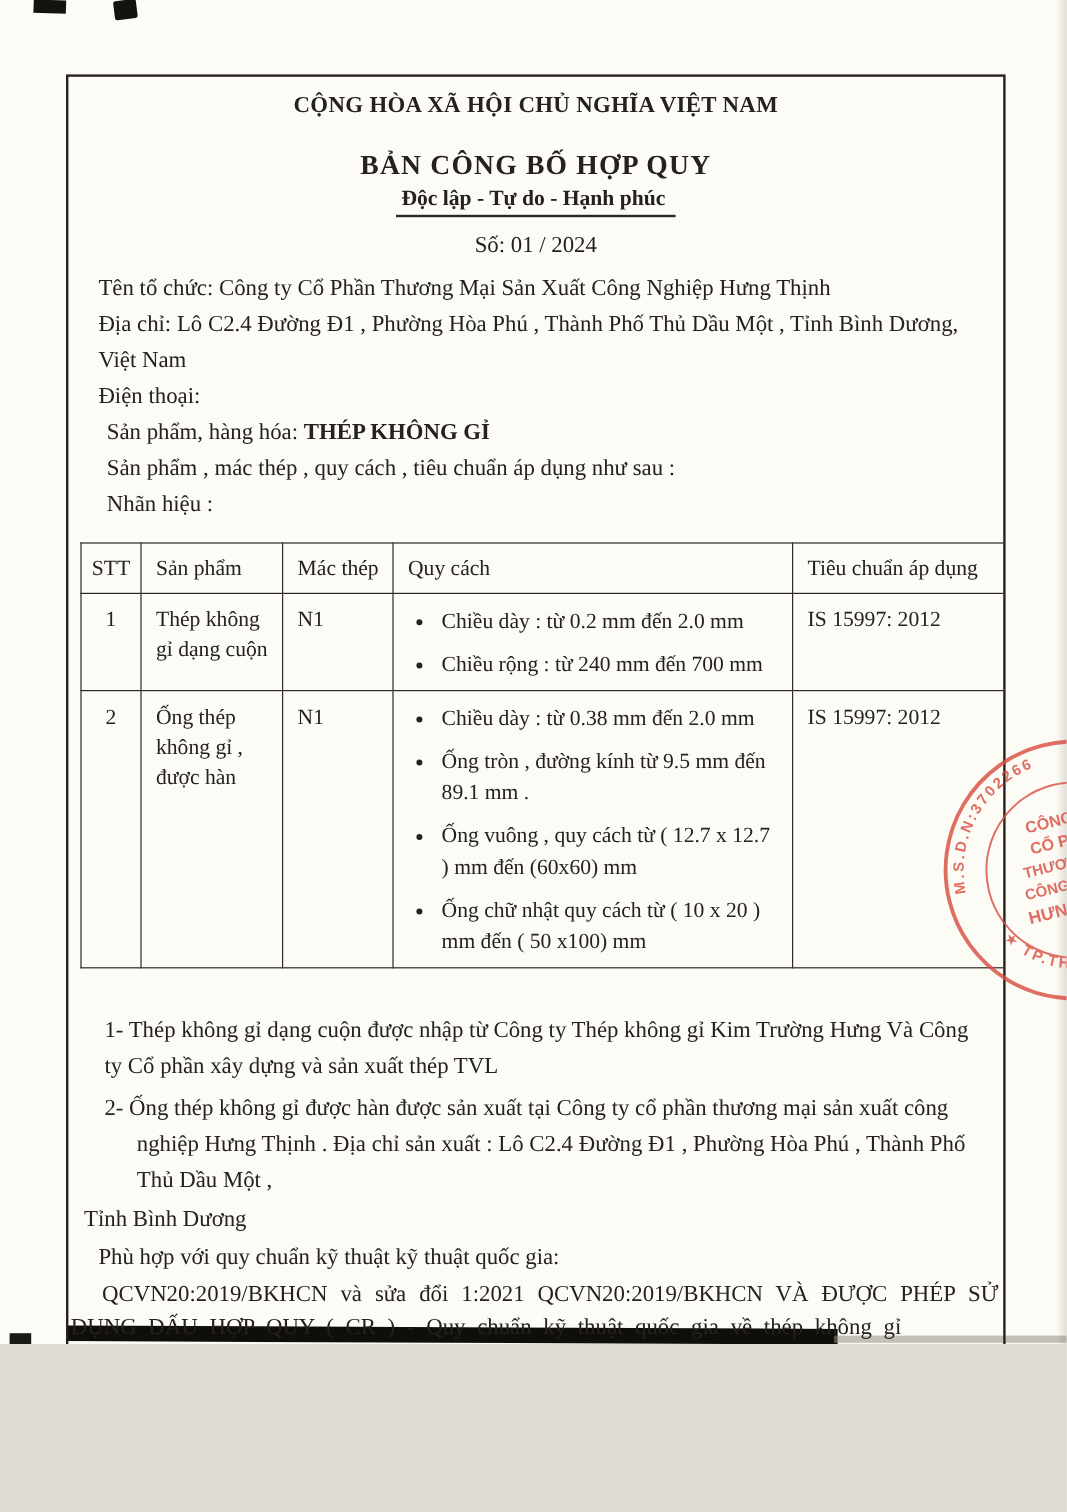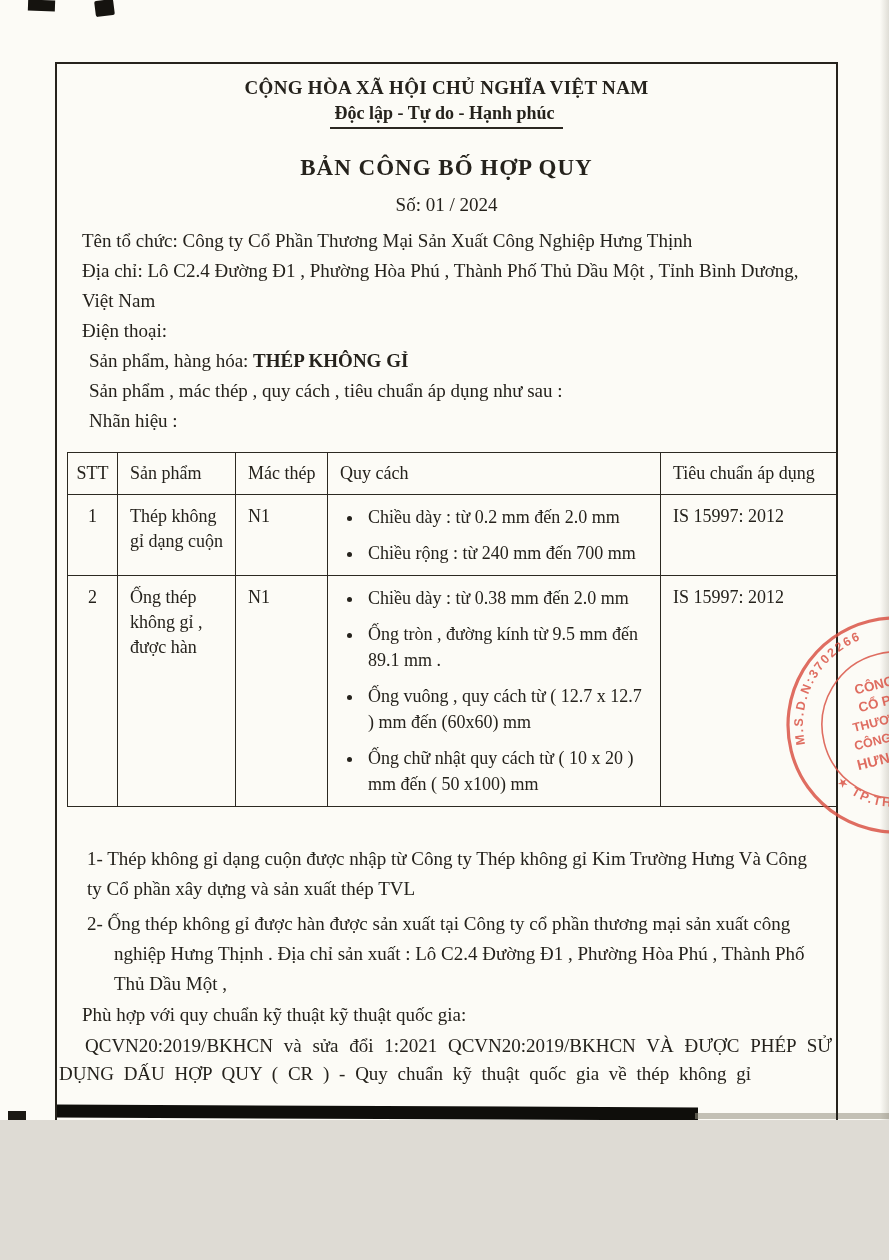--- a/index.html
+++ b/index.html
@@ -67,25 +67,25 @@
   <div class="mark-a"></div>
   <div class="mark-b"></div>
   <div class="bottom-bar"></div>
   <div class="bottom-bar2"></div>
   <div class="corner-mark"></div>
   <div class="right-shade"></div>
 
   <div class="frame">
 
     <div class="center nat-header">CỘNG HÒA XÃ HỘI CHỦ NGHĨA VIỆT NAM</div>
+    <div class="center doc-title">BẢN CÔNG BỐ HỢP QUY</div>
+
     <div class="center motto-wrap">
       <span>Độc lập - Tự do - Hạnh phúc</span>
     </div>
-
-    <div class="center doc-title">BẢN CÔNG BỐ HỢP QUY</div>
     <div class="center doc-number">Số: 01 / 2024</div>
 
     <div class="info">
       <p>Tên tổ chức: Công ty Cổ Phần Thương Mại Sản Xuất Công Nghiệp Hưng Thịnh</p>
       <p>Địa chỉ: Lô C2.4 Đường Đ1 , Phường Hòa Phú , Thành Phố Thủ Dầu Một , Tỉnh Bình Dương, Việt Nam</p>
       <p>Điện thoại:</p>
       <p class="indent2"><span>Sản phẩm, hàng hóa: </span><span class="product-name">THÉP KHÔNG GỈ</span></p>
       <p class="indent2">Sản phẩm , mác thép , quy cách , tiêu chuẩn áp dụng như sau :</p>
       <p class="indent2">Nhãn hiệu :</p>
     </div>
@@ -128,20 +128,21 @@
           <td class="c-std">IS 15997: 2012</td>
         </tr>
       </tbody>
     </table>
 
     <div class="notes">
       <p class="note-1">1- Thép không gỉ dạng cuộn được nhập từ Công ty Thép không gỉ Kim Trường Hưng Và Công ty Cổ phần xây dựng và sản xuất thép TVL</p>
       <p class="note-2">2- Ống thép không gỉ được hàn được sản xuất tại Công ty cổ phần thương mại sản xuất công nghiệp Hưng Thịnh . Địa chỉ sản xuất : Lô C2.4 Đường Đ1 , Phường Hòa Phú , Thành Phố Thủ Dầu Một ,</p>
     </div>
 
+    <p class="province">Tỉnh Bình Dương</p>
     <p class="conf-intro">Phù hợp với quy chuẩn kỹ thuật kỹ thuật quốc gia:</p>
     <p class="conf-text">QCVN20:2019/BKHCN và sửa đổi 1:2021 QCVN20:2019/BKHCN VÀ ĐƯỢC PHÉP SỬ DỤNG DẤU HỢP QUY ( CR ) -  Quy chuẩn kỹ thuật quốc gia về thép không gỉ</p>
 
   </div>
 
   <div class="stamp">
     <svg width="230" height="230" viewBox="0 0 230 230">
       <defs>
         <path id="arcTop" d="M 23 115 A 92 92 0 0 1 207 115"></path>
         <path id="arcBot" d="M 33 115 A 82 82 0 0 0 197 115"></path>

